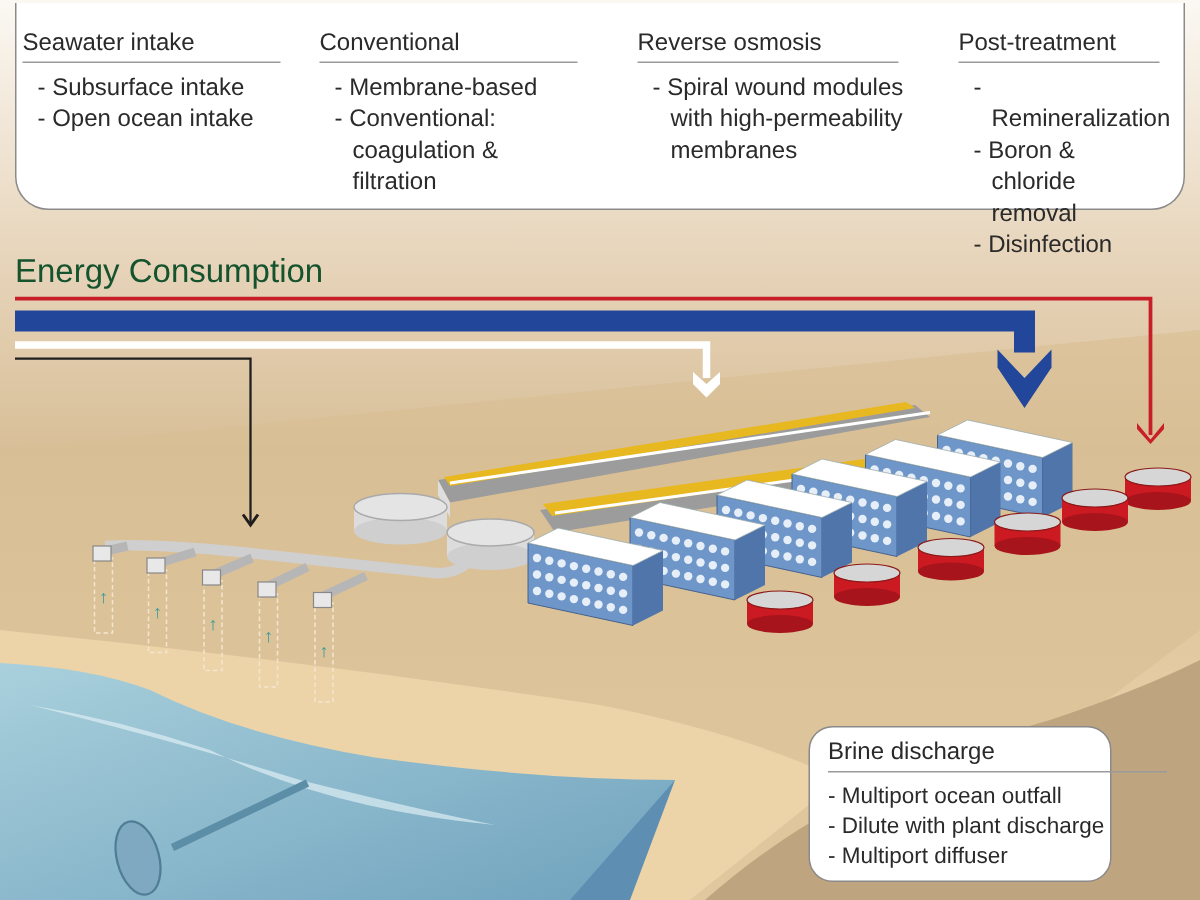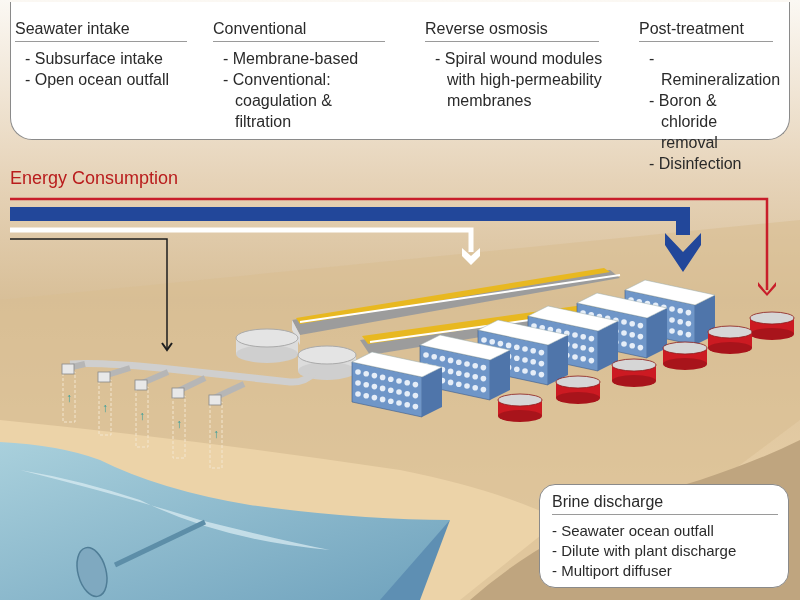--- a/index.html
+++ b/index.html
@@ -8,22 +8,22 @@
   #scene { position:absolute; left:0; top:0; width:800px; height:600px; }
   .top-panel { position:absolute; left:10px; top:2px; width:780px; height:138px;
                background:#fff; border:1.5px solid #8a8a8a; border-top:none;
                border-radius:0 0 22px 22px; box-sizing:border-box; }
   .col { position:absolute; top:14px; }
   .col h3 { margin:4px; font-weight:normal; font-size:16px; color:#2a2a2a;
             border-bottom:1px solid #9a9a9a; padding-bottom:3px; line-height:18px; }
   .col ul { list-style:none; margin:6px 0 0 0; padding:0; }
   .col li { font-size:16px; color:#2a2a2a; line-height:21px; padding-left:26px;
             text-indent:-12px; white-space:pre-line; }
-  .energy-title { position:absolute; left:10px; top:168px; font-size:18px; color:#b91c1c; }
-  .brine-panel { position:absolute; left:539px; top:484px; width:250px; height:104px;
+  .energy-title { position:absolute; left:10px; top:168px; font-size:22px; color:#14532d; }
+  .brine-panel { position:absolute; left:539px; top:484px; width:202px; height:104px;
                  background:#fff; border:1.5px solid #8a8a8a; border-radius:16px; box-sizing:border-box; }
   .brine-panel h3 { position:absolute; left:12px; top:8px; width:226px; margin:0; font-weight:normal;
                     font-size:16px; color:#2a2a2a; border-bottom:1px solid #9a9a9a; padding-bottom:3px; }
   .brine-panel ul { position:absolute; left:12px; top:36px; list-style:none; margin:0; padding:0; }
   .brine-panel li { font-size:15px; color:#2a2a2a; line-height:20px; }
 </style>
 </head>
 <body>
 
 <svg id="scene" viewBox="0 0 800 600">
@@ -328,21 +328,21 @@
     <ellipse cx="520" cy="400" rx="22" ry="6" fill="#d6d6d6" stroke="#8a1a1a" stroke-width="0.8"></ellipse>
       </g>
     </g>
 </svg>
 
 <div class="top-panel">
   <div class="col" style="left:0px; width:180px">
     <h3>Seawater intake</h3>
     <ul>
         <li>- Subsurface intake</li>
-        <li>- Open ocean outfall</li>
+        <li>- Open ocean intake</li>
       </ul>
   </div>
   <div class="col" style="left:198px; width:180px">
     <h3>Conventional</h3>
     <ul>
         <li>- Membrane-based</li>
         <li>- Conventional:
 coagulation &amp; filtration</li>
       </ul>
   </div>
@@ -363,17 +363,17 @@
         <li>- Disinfection</li>
       </ul>
   </div>
 </div>
 
 <div class="energy-title">Energy Consumption</div>
 
 <div class="brine-panel">
   <h3>Brine discharge</h3>
   <ul>
-    <li>- Seawater ocean outfall</li>
+    <li>- Multiport ocean outfall</li>
     <li>- Dilute with plant discharge</li>
     <li>- Multiport diffuser</li>
   </ul>
 </div>
 
 </body></html>

